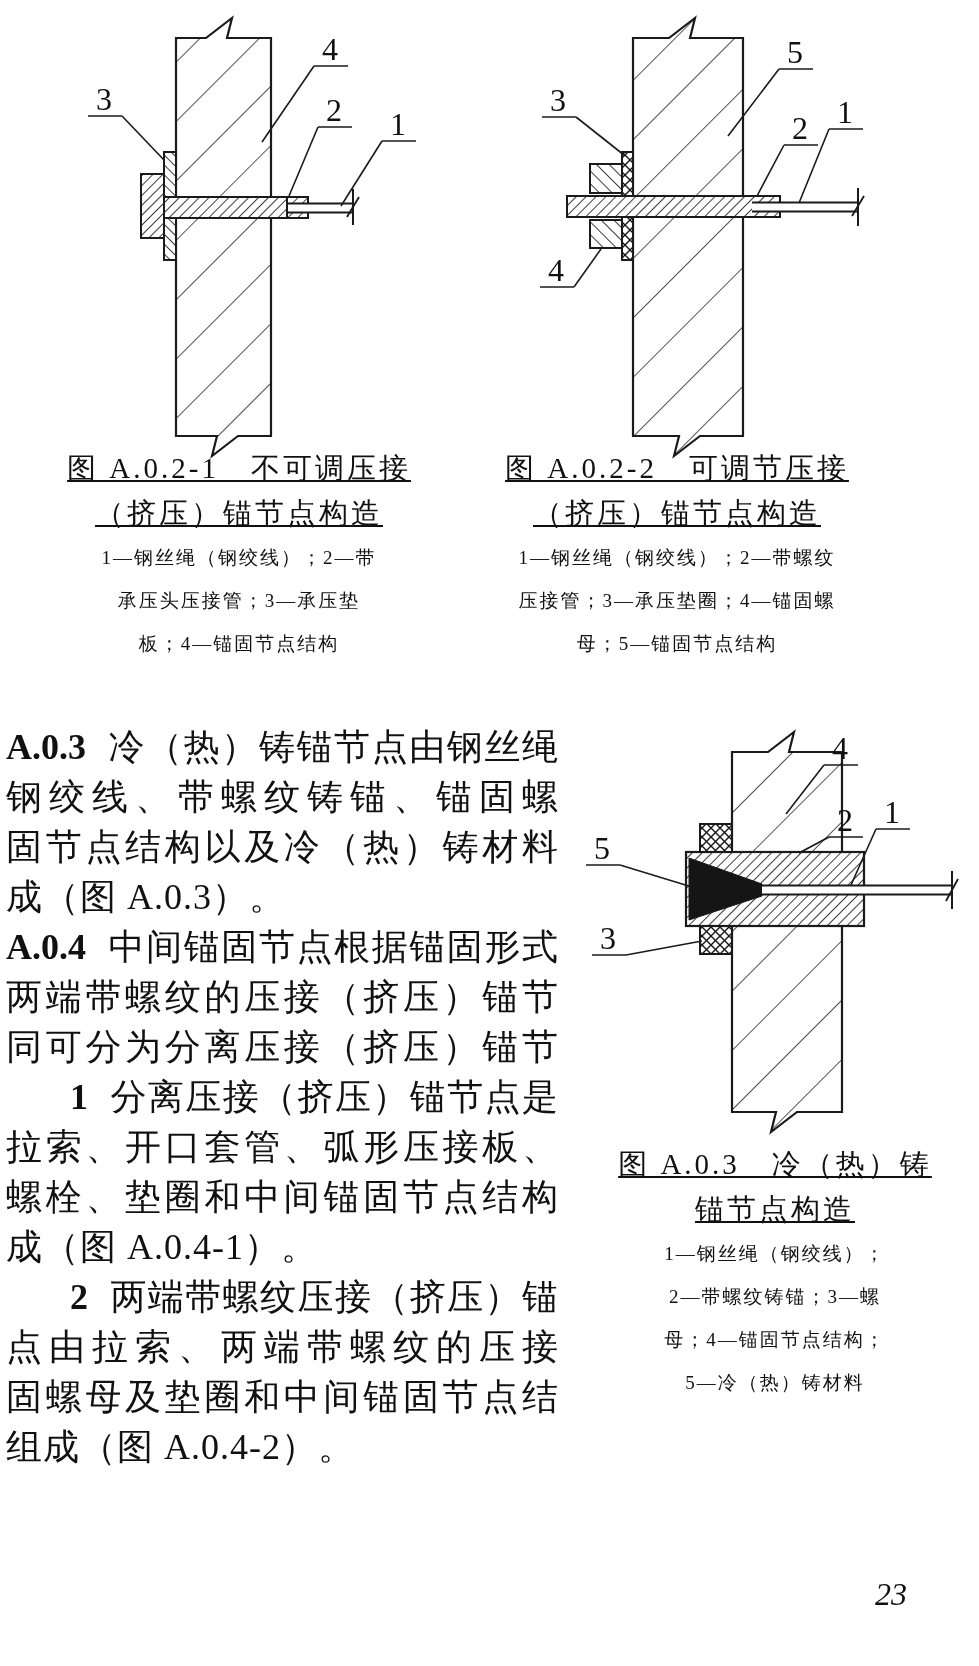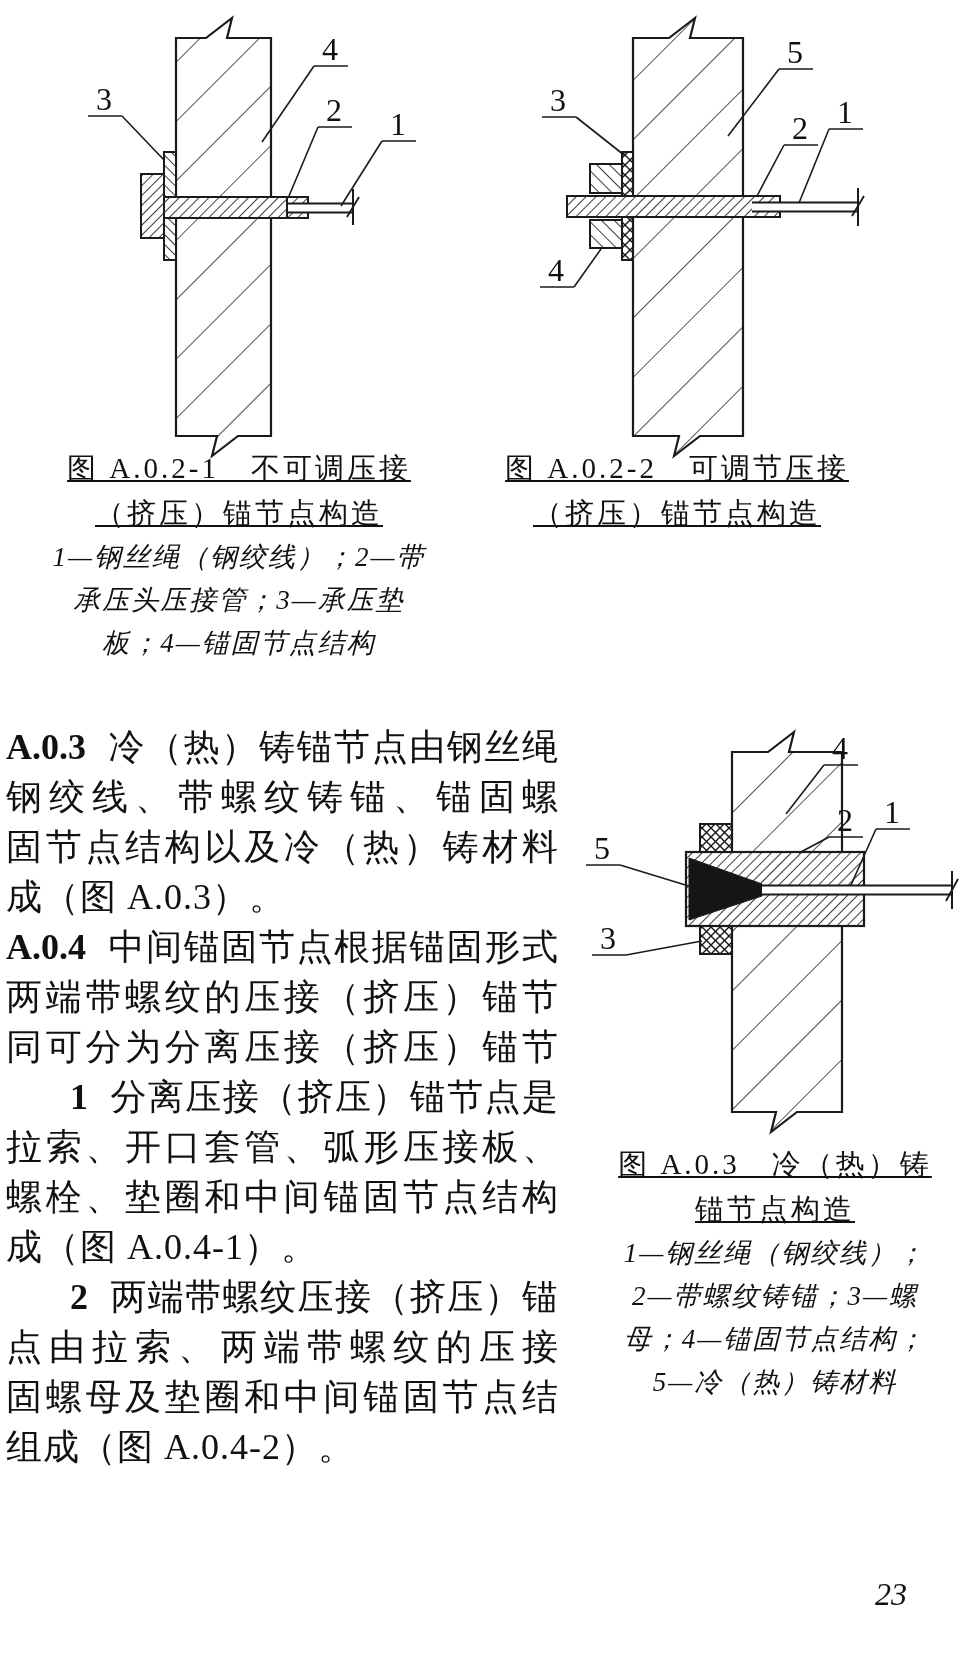--- a/index.html
+++ b/index.html
@@ -2,21 +2,21 @@
 <html><head>
 <meta charset="utf-8">
 <style>
   html,body{margin:0;padding:0;background:#e8e8e8;}
   #page{position:relative;width:979px;height:1666px;background:#ffffff;overflow:hidden;
         font-family:"Liberation Serif",serif;color:#111;}
   svg{position:absolute;overflow:visible;}
   svg text{font-family:"Liberation Serif",serif;font-size:32px;fill:#111;}
   .caption{position:absolute;text-align:center;}
   .cap-title{font-size:29px;line-height:45px;letter-spacing:3px;white-space:nowrap;text-decoration:underline;}
-  .cap-legend{font-size:27px;line-height:43px;letter-spacing:2px;white-space:nowrap;font-style:italic;}
+  .cap-legend{font-size:19px;line-height:43px;letter-spacing:2px;white-space:nowrap;}
   #body-text{position:absolute;left:6px;top:722px;width:553px;}
   .bline{font-size:36px;line-height:50px;height:50px;letter-spacing:1px;white-space:nowrap;}
   .bline.full{text-align:justify;text-align-last:justify;white-space:normal;height:50px;overflow:hidden;}
   .bline.ind{padding-left:64px;font-family:Liberation Serif, serif;}
   .bline b{font-weight:700;margin-right:22px;letter-spacing:0;}
   #page-number{position:absolute;top:1576px;right:72px;font-size:32px;font-style:italic;}
 </style>
 </head>
 <body>
 
@@ -182,20 +182,25 @@
         <div class="cap-legend">1—钢丝绳（钢绞线）；2—带</div>
         <div class="cap-legend">承压头压接管；3—承压垫</div>
         <div class="cap-legend">板；4—锚固节点结构</div>
       </div>
   </div>
 
   <div class="caption" style="left:462px;top:446px;width:430px;">
     <div>
         <div class="cap-title">图 A.0.2-2　可调节压接</div>
         <div class="cap-title">（挤压）锚节点构造</div>
+      </div>
+    <div>
+        <div class="cap-legend">1—钢丝绳（钢绞线）；2—带螺纹</div>
+        <div class="cap-legend">压接管；3—承压垫圈；4—锚固螺</div>
+        <div class="cap-legend">母；5—锚固节点结构</div>
       </div>
   </div>
 
   <div class="caption" style="left:585px;top:1142px;width:380px;">
     <div>
         <div class="cap-title">图 A.0.3　冷（热）铸</div>
         <div class="cap-title">锚节点构造</div>
       </div>
     <div>
         <div class="cap-legend">1—钢丝绳（钢绞线）；</div>

